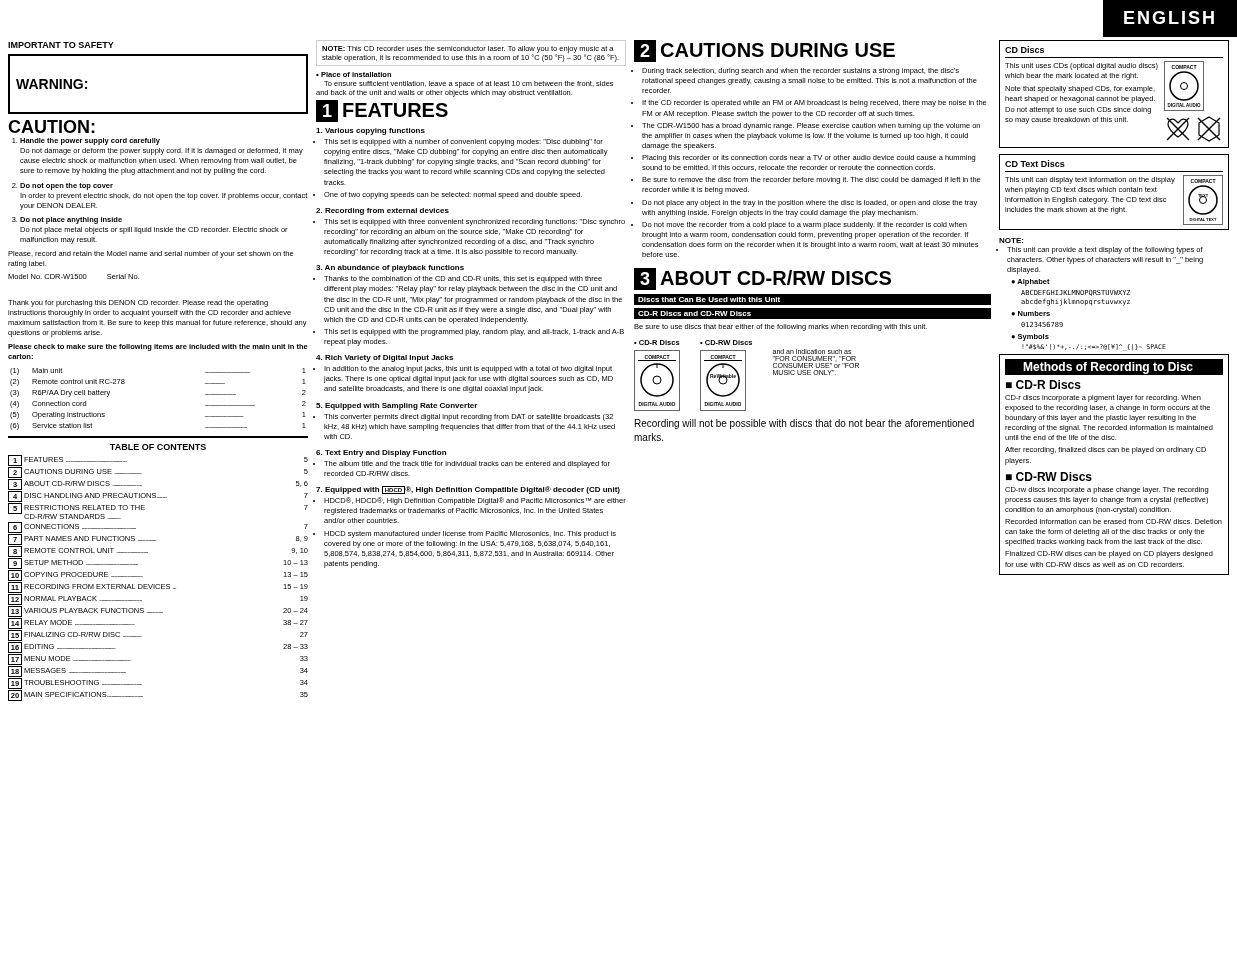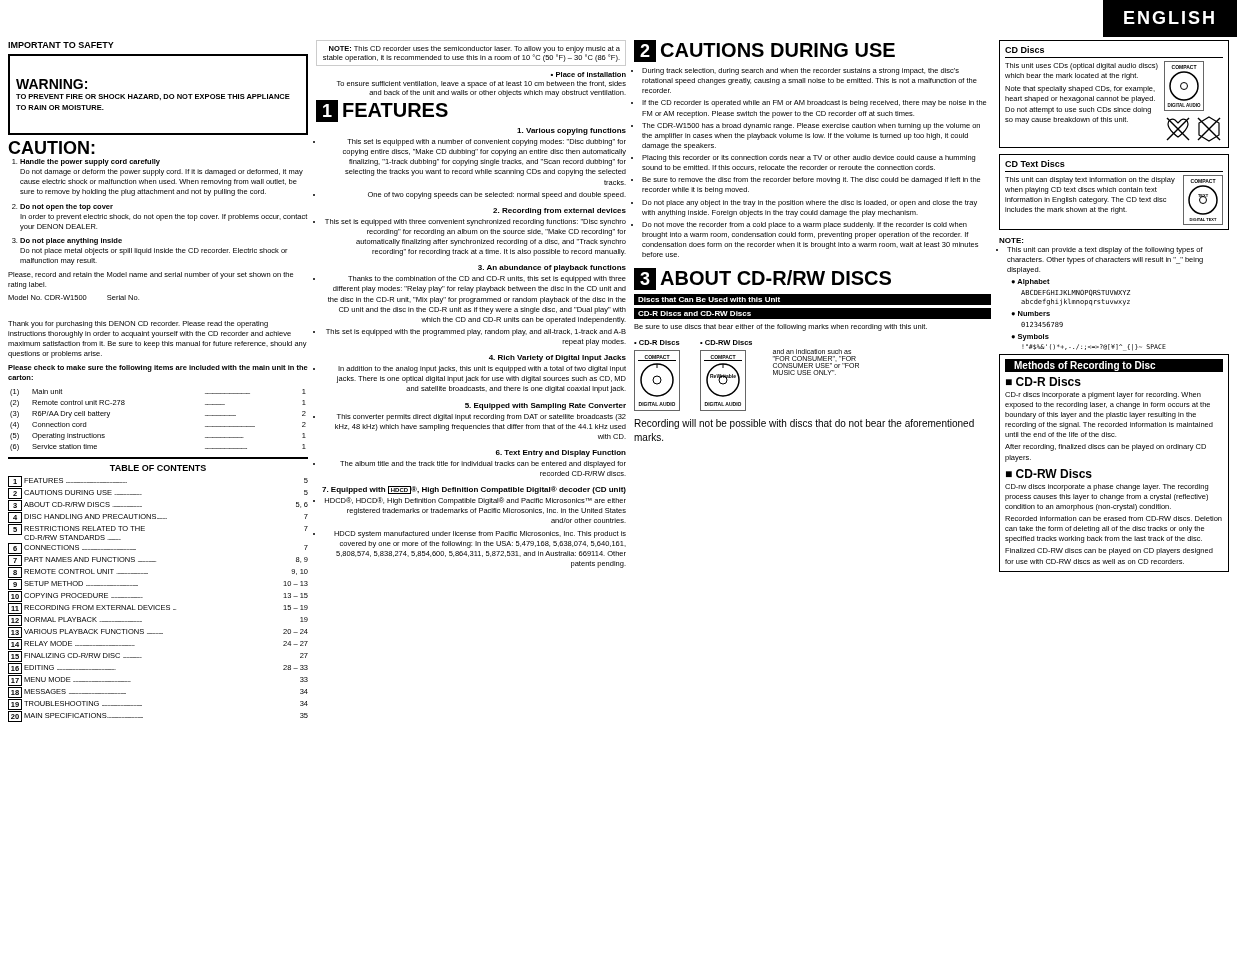--- a/index.html
+++ b/index.html
@@ -34,21 +34,20 @@
     }
 
     .col-left {
       width: 300px;
       flex-shrink: 0;
     }
 
     .col-middle {
       width: 310px;
       flex-shrink: 0;
-      text-align: right;
     }
 
     .col-right {
       flex: 1;
     }
 
     .col-far-right {
       width: 230px;
       flex-shrink: 0;
     }
@@ -171,25 +170,25 @@
       margin-bottom: 2px;
     }
 
     .methods-box {
       border: 1px solid #000;
       padding: 4px 5px;
       margin-bottom: 6px;
     }
 
     .methods-title {
-      font-size: 10px;
+      font-size: 12px;
       font-weight: bold;
       background: #000;
       color: #fff;
-      padding: 1px 9px;
+      padding: 1px 18px;
       margin-bottom: 3px;
     }
 
     .sub-section-title {
       font-size: 12px;
       font-weight: bold;
       margin-top: 3px;
       margin-bottom: 1px;
     }
 
@@ -293,21 +292,20 @@
 
 <div class="header">ENGLISH</div>
 
 <div class="main-layout">
 
   <div class="col-left">
     <div class="section-title">IMPORTANT TO SAFETY</div>
 
     <div class="warning-box">
       <div class="warning-title">WARNING:</div>
-      <div class="warning-text">TO PREVENT FIRE OR SHOCK HAZARD, DO NOT EXPOSE THIS APPLIANCE TO RAIN OR MOISTURE.</div>
     </div>
 
     <div class="caution-title">CAUTION:</div>
 
     <ol class="numbered-list">
       <li>
         <span class="bold">Handle the power supply cord carefully</span><br>
         <span>Do not damage or deform the power supply cord. If it is damaged or deformed, it may cause electric shock or malfunction when used. When removing from wall outlet, be sure to remove by holding the plug attachment and not by pulling the cord.</span>
       </li>
       <li>
@@ -357,21 +355,21 @@
         <td style="text-align:right;">2</td>
       </tr>
       <tr>
         <td>(5)</td>
         <td>Operating instructions</td>
         <td style="letter-spacing:-1px; font-size:7px;">.........................................</td>
         <td style="text-align:right;">1</td>
       </tr>
       <tr>
         <td>(6)</td>
-        <td>Service station time</td>
+        <td>Service station list</td>
         <td style="letter-spacing:-1px; font-size:7px;">.............................................</td>
         <td style="text-align:right;">1</td>
       </tr>
     </tbody>
       </table>
 
     <div class="divider-heavy"></div>
     <div class="section-title" style="font-size:9px; text-align:center; margin-bottom:3px;">TABLE OF CONTENTS</div>
 
     <div>
@@ -436,21 +434,21 @@
         <div class="toc-page">19</div>
       </div>
       <div class="toc-row">
         <div class="toc-num-box">13</div>
         <div class="toc-label">VARIOUS PLAYBACK FUNCTIONS <span style="letter-spacing:-1px;">...............</span></div>
         <div class="toc-page">20 – 24</div>
       </div>
       <div class="toc-row">
         <div class="toc-num-box">14</div>
         <div class="toc-label">RELAY MODE <span style="letter-spacing:-1px;">.......................................................</span></div>
-        <div class="toc-page">24 – 27</div>
+        <div class="toc-page">38 – 27</div>
       </div>
       <div class="toc-row">
         <div class="toc-num-box">15</div>
         <div class="toc-label">FINALIZING CD-R/RW DISC <span style="letter-spacing:-1px;">.................</span></div>
         <div class="toc-page">27</div>
       </div>
       <div class="toc-row">
         <div class="toc-num-box">16</div>
         <div class="toc-label">EDITING <span style="letter-spacing:-1px;">......................................................</span></div>
         <div class="toc-page">28 – 33</div>

